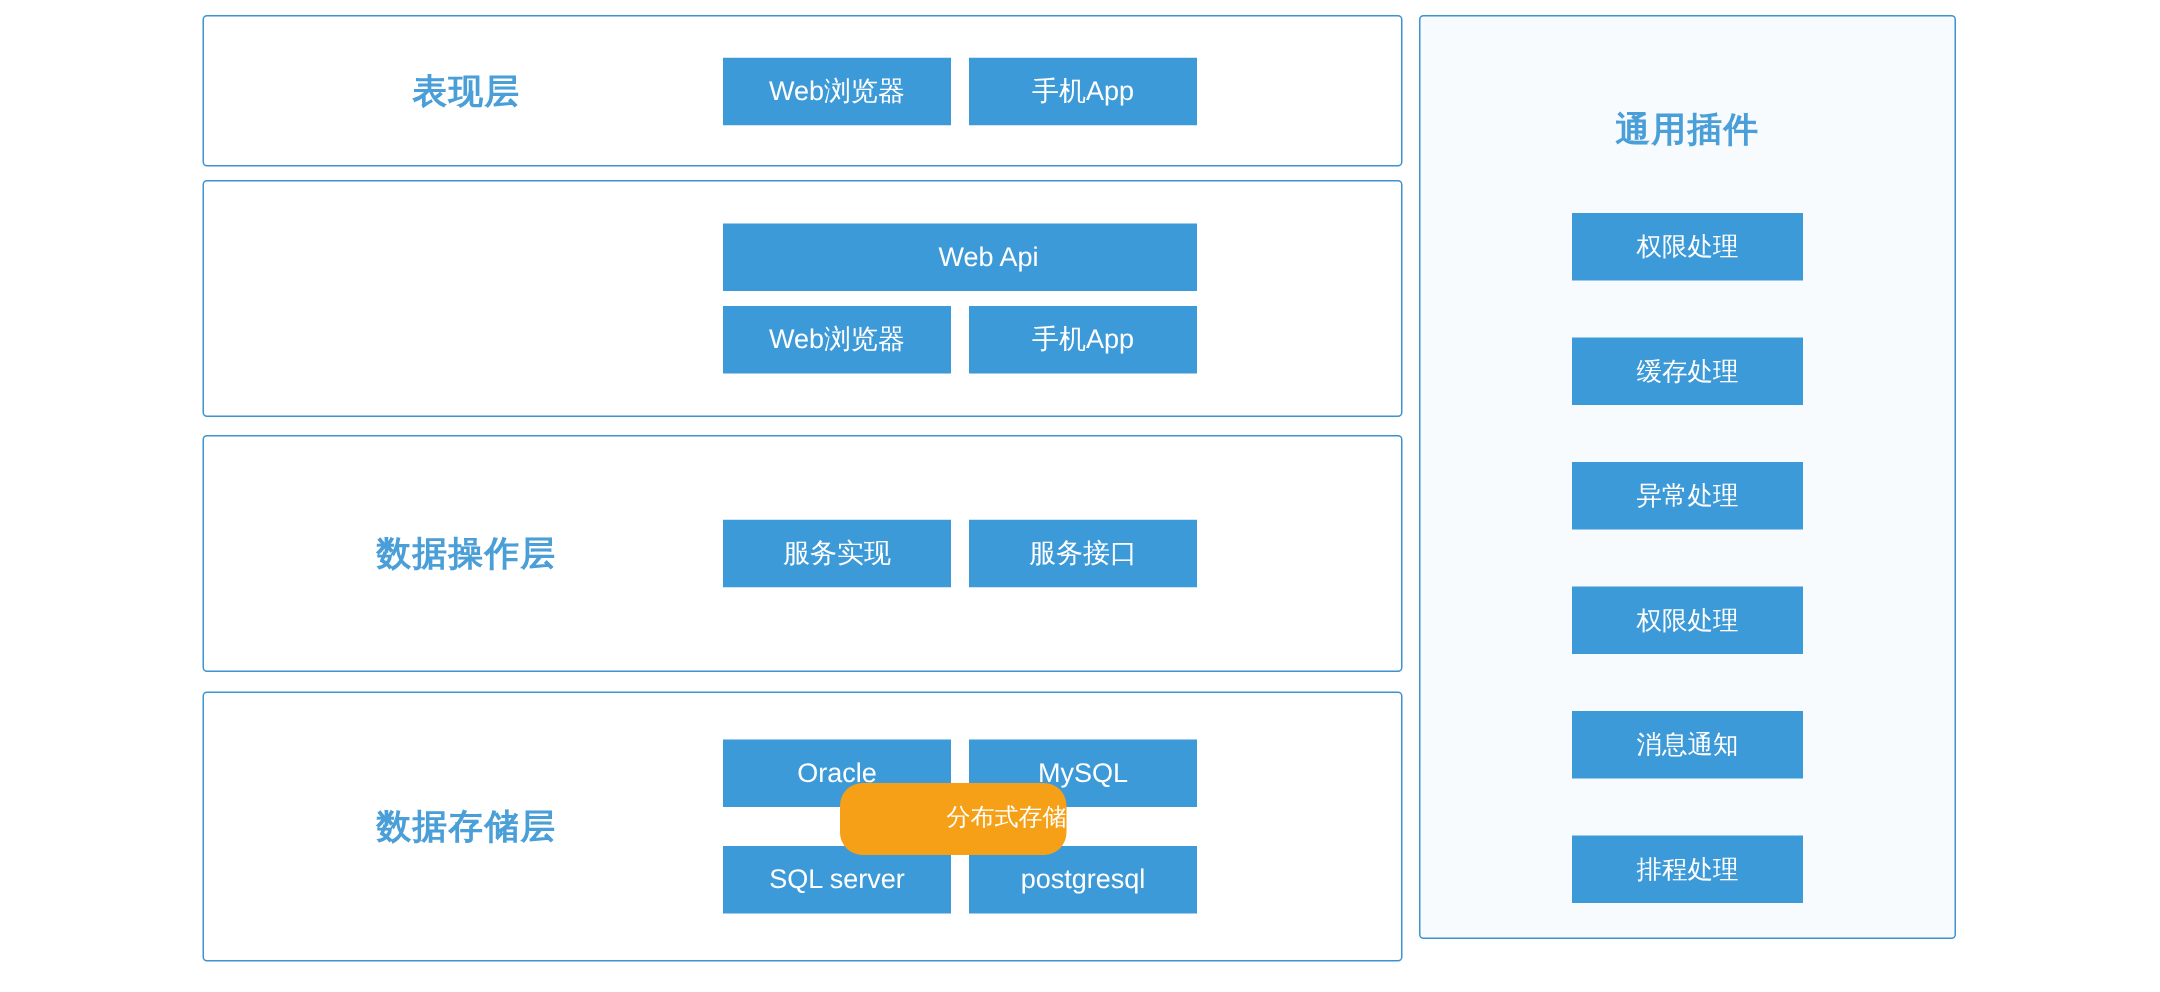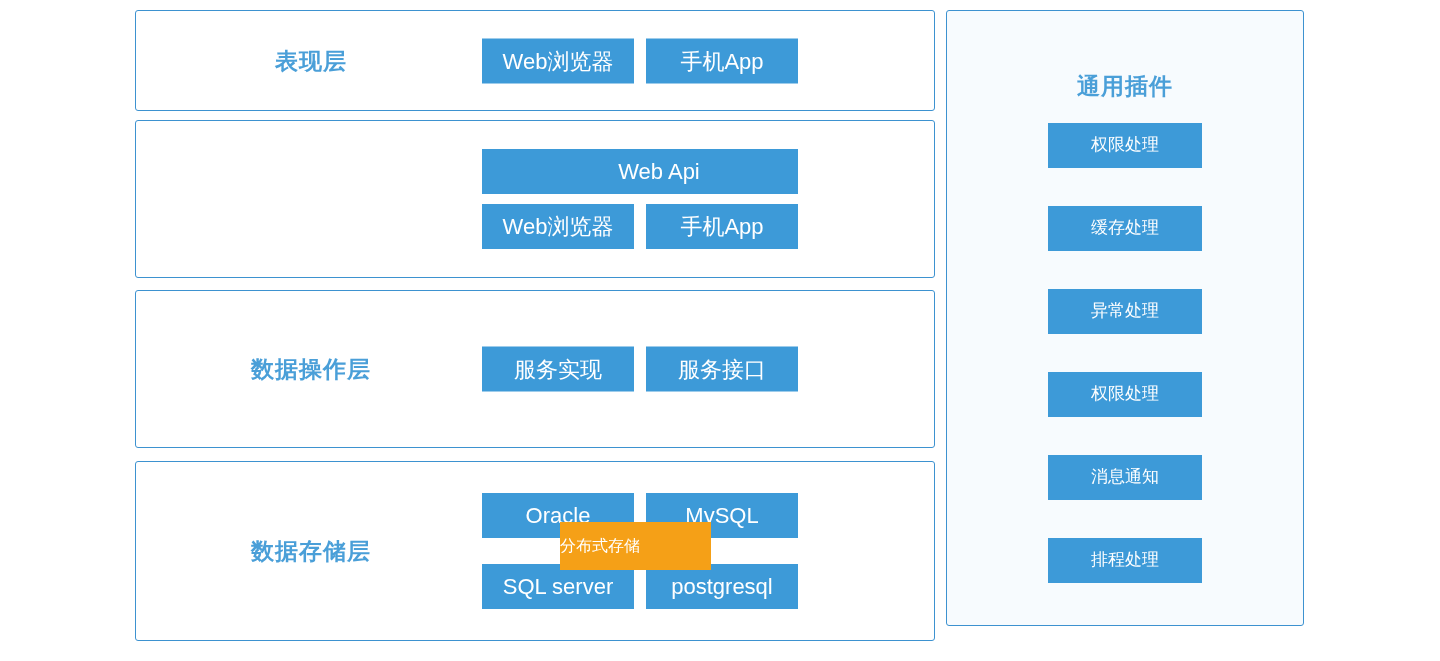--- a/index.html
+++ b/index.html
@@ -56,72 +56,72 @@
     display: flex;
     gap: 12px;
   }
 
   .blue-box {
     background: #3d9ad8;
     color: #ffffff;
     height: 45px;
     line-height: 45px;
     text-align: center;
-    font-size: 22px;
+    font-size: 18px;
     white-space: nowrap;
     overflow: hidden;
   }
 
   .blue-box.half { width: 152px; }
   .blue-box.full { width: 316px; padding-left: 38px; }
 
   
   .orange-box {
     position: absolute;
     left: 560px;
     top: 522px;
     width: 151px;
     height: 48px;
     line-height: 48px;
     background: #f5a017;
     color: #ffffff;
-    text-align: left;
+    text-align: right;
     font-size: 16px;
     white-space: nowrap;
     z-index: 10;
+    border-radius: 15px;
   }
 
   
   #plugins-panel {
     position: absolute;
     left: 946px;
     top: 10px;
     width: 358px;
     height: 616px;
     background: #f7fbfe;
     border: 1px solid #3d92d0;
     border-radius: 3px;
-    font-family: Liberation Mono, monospace;
   }
 
   #plugins-title {
     position: absolute;
     top: 60px;
     left: 0;
     width: 100%;
     text-align: center;
     font-size: 23px;
     font-weight: bold;
     color: #4a9fd8;
     letter-spacing: 1px;
   }
 
   #plugins-list {
     position: absolute;
-    top: 112px;
+    top: 131px;
     left: 0;
     width: 100%;
     display: flex;
     flex-direction: column;
     align-items: center;
     gap: 38px;
   }
 
   .plugin-box {
     width: 154px;

